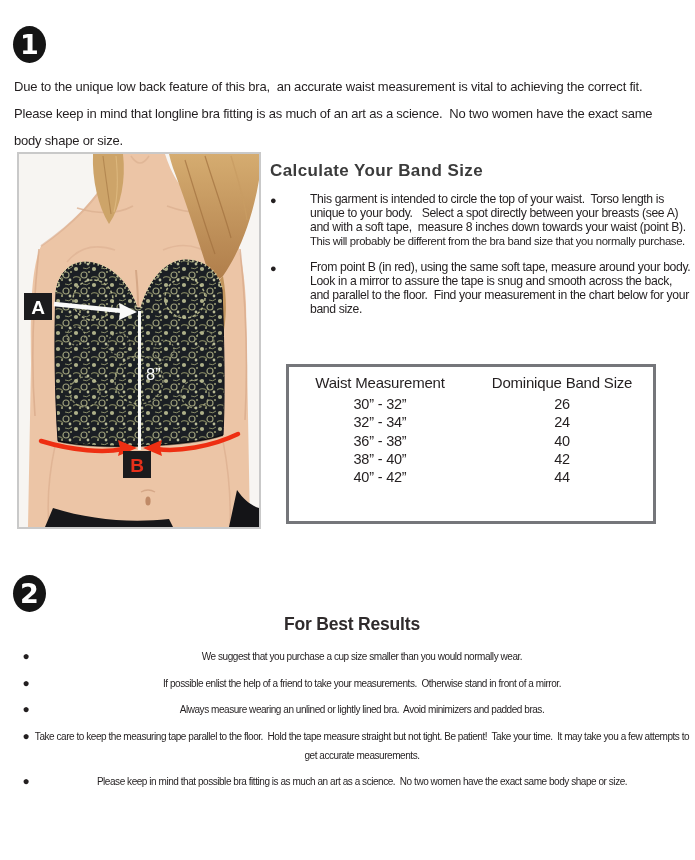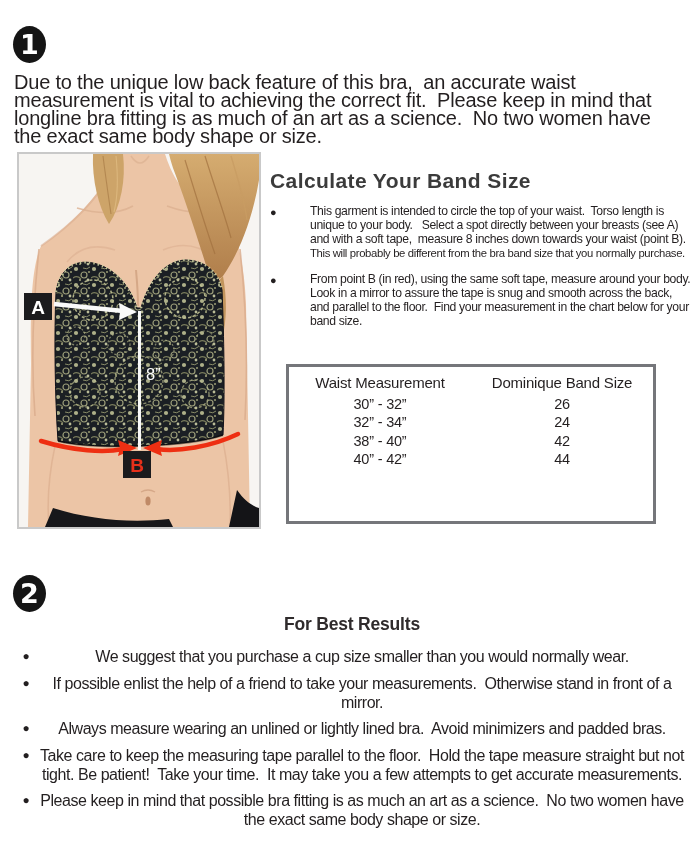--- a/index.html
+++ b/index.html
@@ -9,29 +9,29 @@
   }
   .step-circle{
     position:absolute;width:33px;height:37px;border-radius:50%;
     background:#151515;color:#ffffff;display:flex;align-items:center;justify-content:center;
     font-size:27px;font-weight:bold;font-family:"DejaVu Sans",sans-serif;
   }
   #circle1{left:13px;top:26px;}
   #circle2{left:13px;top:575px;}
   .intro{
     position:absolute;left:14px;top:73px;width:640px;
-    font-size:20px;line-height:18px;letter-spacing:-0.2px;white-space:pre-wrap;
+    font-size:13px;line-height:27px;letter-spacing:-0.2px;white-space:pre-wrap;
   }
   .photo-frame{
     position:absolute;left:17px;top:152px;width:240px;height:373px;
     border:2px solid #c9c9c9;background:#f6f4f1;
   }
   .band-section{position:absolute;left:270px;top:153px;width:423px;}
   .band-section h2{
-    margin:16px 0 11px 0;font-size:21px;font-weight:bold;color:#3b3b3b;letter-spacing:0.4px;
+    margin:8px 0 11px 0;font-size:17px;font-weight:bold;color:#3b3b3b;letter-spacing:0.4px;
   }
   .bullet-row{display:flex;margin-bottom:6px;}
   .bullet-mark{width:9px;flex:0 0 9px;font-size:11px;line-height:17.5px;}
   .bullet-text{
     flex:1;font-size:12.2px;line-height:14px;letter-spacing:-0.35px;white-space:pre-wrap;margin-left:31px;
   }
   .bullet-text .small-note{font-size:11.3px;}
   .size-table{
     position:absolute;left:286px;top:364px;width:370px;height:160px;
     border:3px solid #75767a;background:#ffffff;box-sizing:border-box;
@@ -45,21 +45,21 @@
     font-size:14.5px;text-align:center;padding:0;line-height:18.3px;letter-spacing:-0.2px;
   }
   .best-section{position:absolute;left:14px;top:614px;width:676px;text-align:center;}
   .best-section h3{
     margin:0 0 12px 0;font-size:17.5px;font-weight:bold;color:#2f2b2c;letter-spacing:-0.2px;
   }
   .best-list{list-style:none;margin:0;padding:0;}
   .best-list li{display:flex;margin-bottom:7.5px;}
   .best-list .li-mark{flex:0 0 16px;font-size:12px;line-height:19px;padding-left:4px;}
   .best-list .li-text{
-    flex:1;font-size:16px;line-height:19px;letter-spacing:-0.45px;white-space:pre-wrap;
+    flex:1;font-size:10px;line-height:19px;letter-spacing:-0.45px;white-space:pre-wrap;
   }
   svg text{font-family:"Liberation Sans",sans-serif;}
 </style>
 </head>
 <body>
 
 <div class="step-circle" id="circle1">1</div>
 
 <div class="intro">Due to the unique low back feature of this bra,  an accurate waist measurement is vital to achieving the correct fit.  Please keep in mind that longline bra fitting is as much of an art as a science.  No two women have the exact same body shape or size.</div>
 
@@ -181,20 +181,24 @@
     <tbody>
         <tr>
           <td>30” - 32”</td>
           <td>26</td>
         </tr>
         <tr>
           <td>32” - 34”</td>
           <td>24</td>
         </tr>
         <tr>
+          <td>36” - 38”</td>
+          <td>40</td>
+        </tr>
+        <tr>
           <td>38” - 40”</td>
           <td>42</td>
         </tr>
         <tr>
           <td>40” - 42”</td>
           <td>44</td>
         </tr>
       </tbody>
   </table>
 </div>

